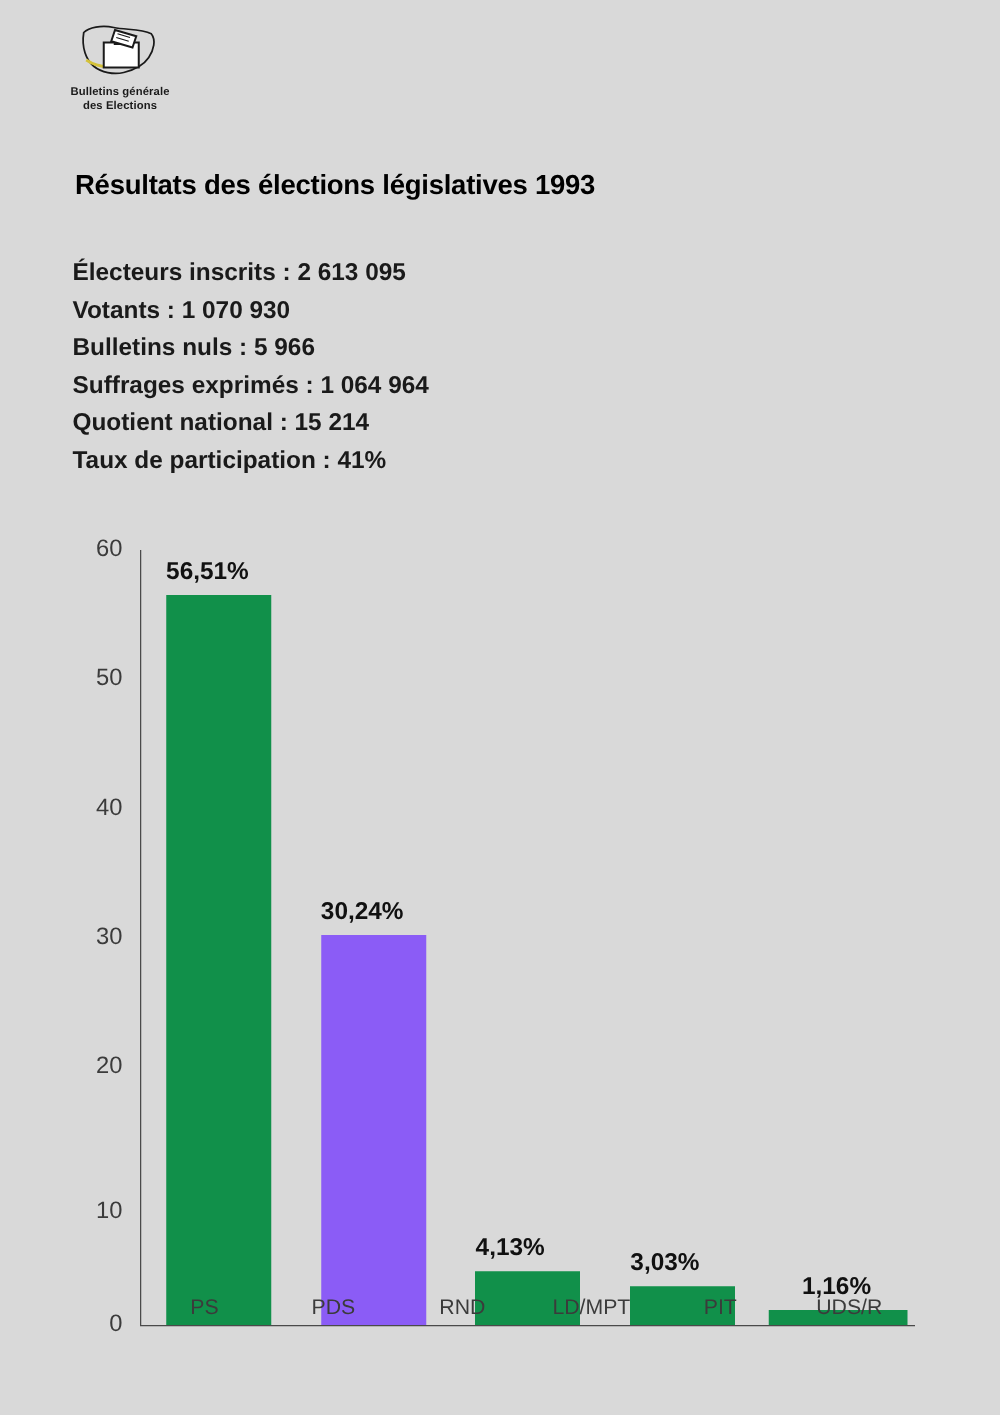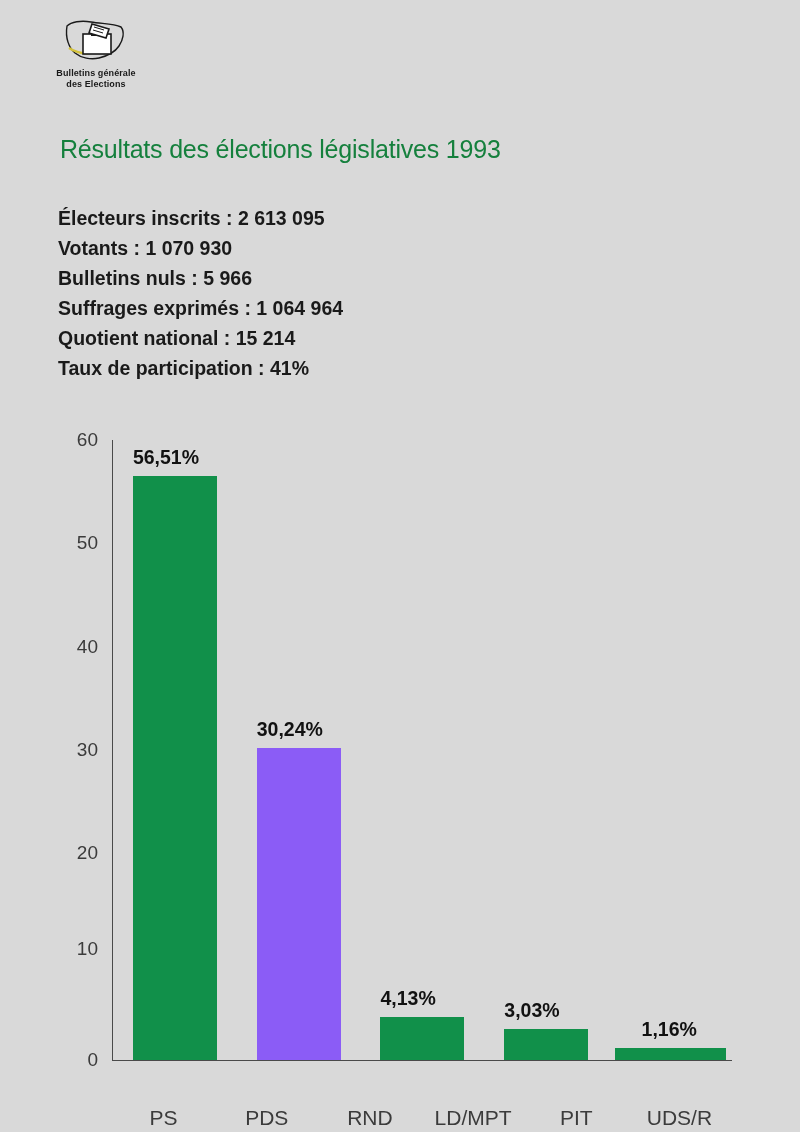--- a/index.html
+++ b/index.html
@@ -36,23 +36,23 @@
     line-height: 1.25;
     color: #1a1a1a;
     letter-spacing: 0.1px;
   }
 
   
   .title {
     position: absolute;
     left: 60px;
     top: 135px;
-    font-size: 25px;
-    font-weight: normal;
-    color: #15803d;
+    font-size: 22px;
+    font-weight: bold;
+    color: #000000;
     letter-spacing: -0.2px;
   }
 
   .stats {
     position: absolute;
     left: 58px;
     top: 203px;
     font-size: 19.5px;
     font-weight: bold;
     line-height: 30px;
@@ -128,22 +128,22 @@
     color: #111;
     white-space: nowrap;
   }
   .bar-rect {
     width: 84px;
     background: #11904a;
     position: relative;
   }
   .xtick {
     position: absolute;
-    top: 686px;
-    font-size: 21px;
+    top: 616px;
+    font-size: 17px;
     color: #3b3b3b;
     text-align: left;
     transform: translateX(-50%);
     white-space: nowrap;
   }
 </style>
 </head>
 <body>
 
 <div class="logo-block">
@@ -176,21 +176,21 @@
 
 <div class="chart">
   <div class="axis-y"></div>
   <div class="axis-x"></div>
   <div class="ytick-wrap" id="yticks">
       <div class="ytick" style="top: 20px;">60</div>
       <div class="ytick" style="top: 123.333px;">50</div>
       <div class="ytick" style="top: 226.667px;">40</div>
       <div class="ytick" style="top: 330px;">30</div>
       <div class="ytick" style="top: 433.333px;">20</div>
-      <div class="ytick" style="top: 529px;">10</div>
+      <div class="ytick" style="top: 549px;">10</div>
       <div class="ytick" style="top: 640px;">0</div>
     </div>
   <div class="bars" id="bars">
       <div class="bar-col">
         <div class="bar-rect" style="height: 583.937px; background: rgb(17, 144, 74);">
           <div class="bar-label">56,51%</div>
         </div>
       </div>
       <div class="bar-col">
         <div class="bar-rect" style="height: 312.48px; background: #8b5cf6;">

